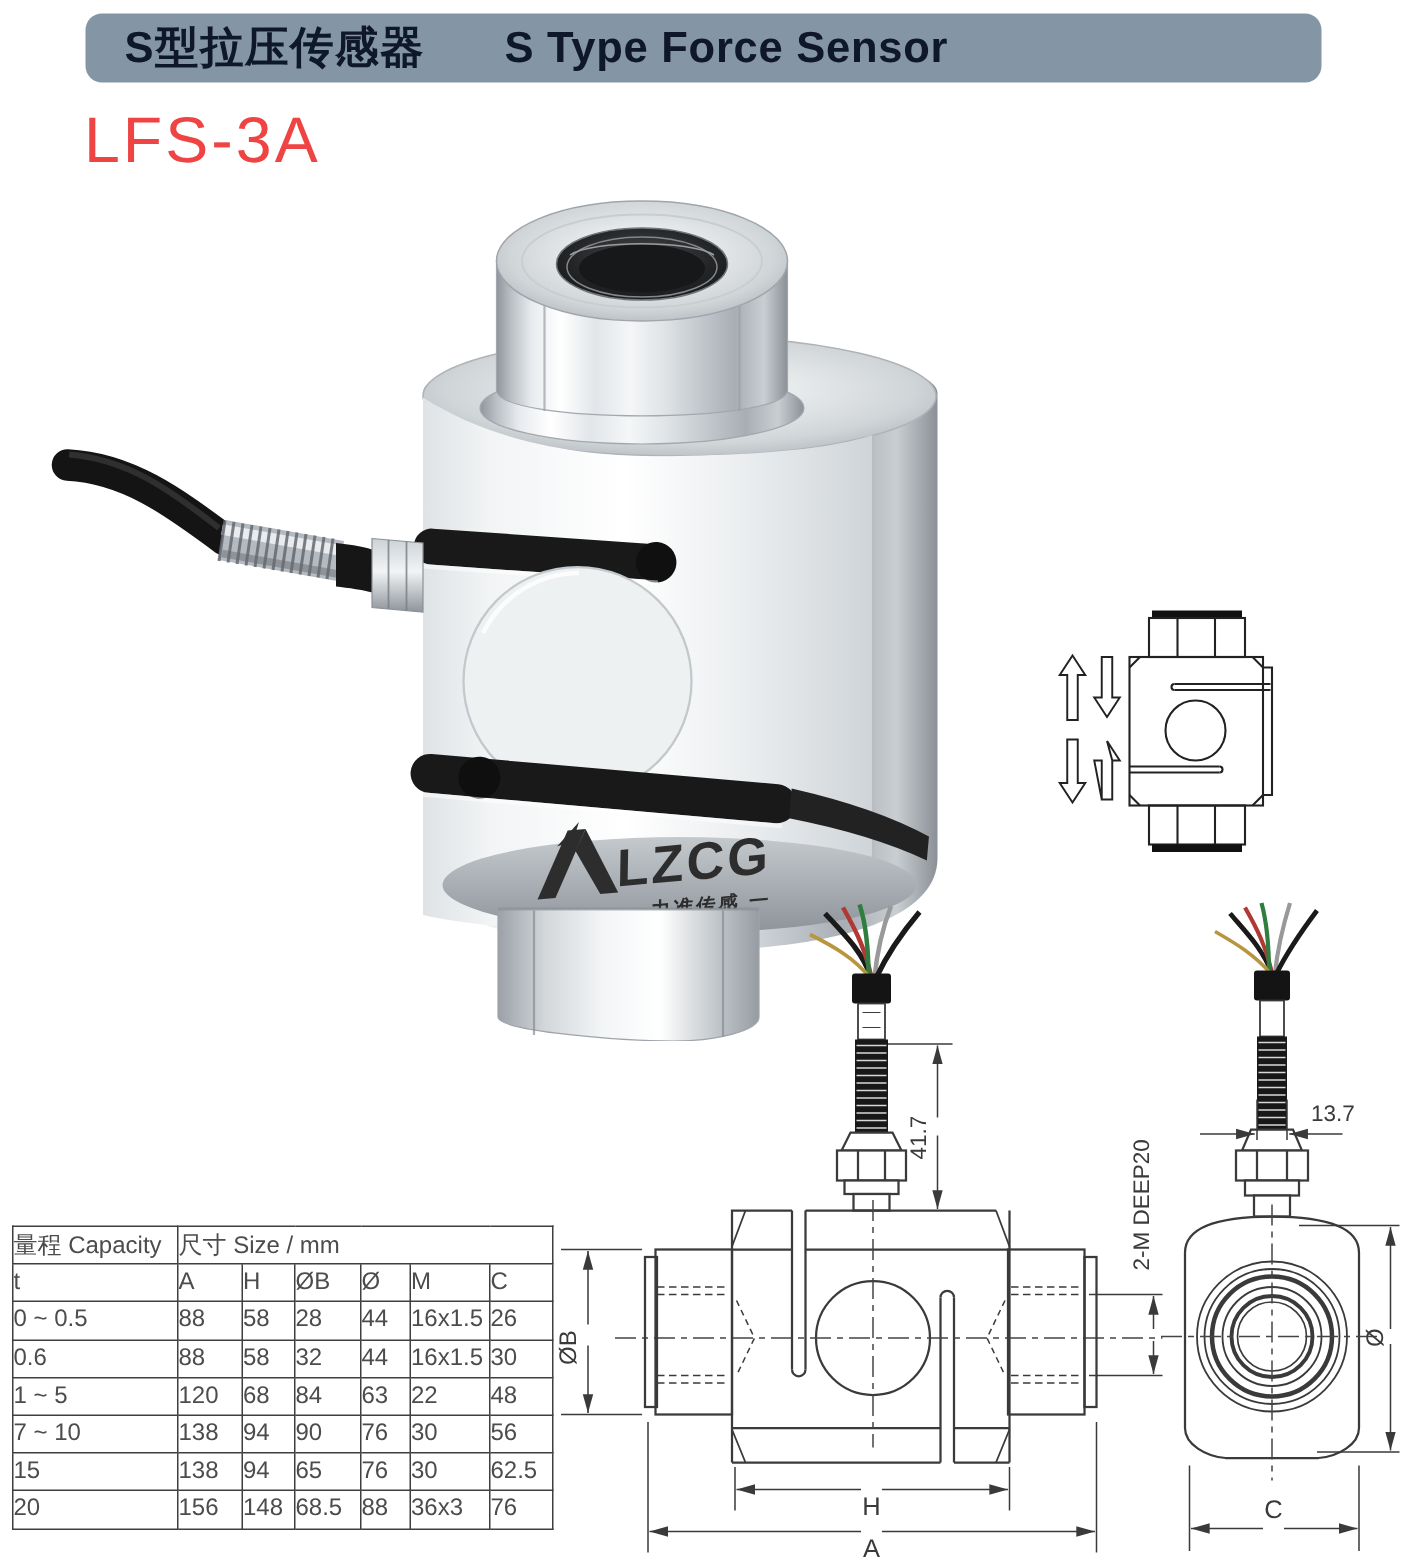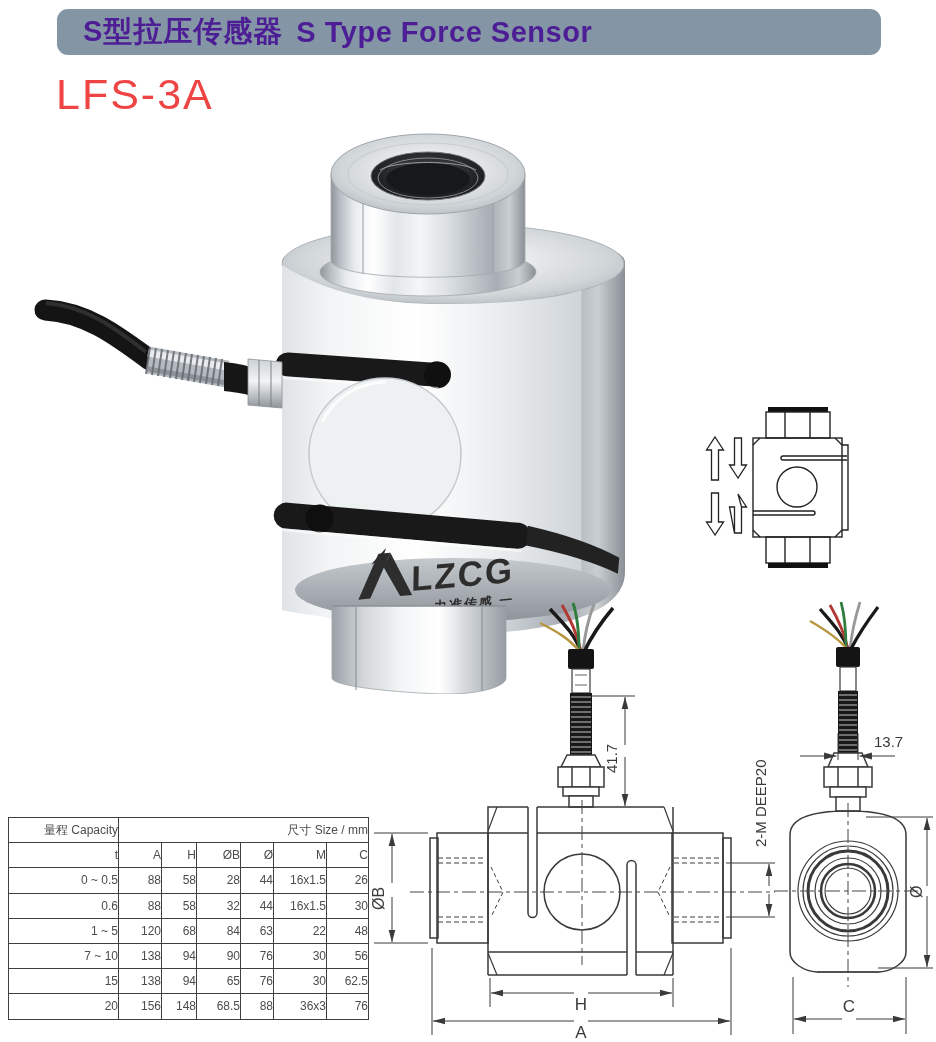--- a/index.html
+++ b/index.html
@@ -10,28 +10,28 @@
   #header-bar{left:57px;top:9px;width:824px;height:46px;border-radius:11px;
     display:flex;align-items:center;padding-left:26px;box-sizing:border-box;}
   #header-bar .zh{font-size:29px;font-weight:bold;letter-spacing:1px;}
   #header-bar .en{font-size:29px;font-weight:bold;margin-left:13px;letter-spacing:0.5px;}
   
   #model-title{left:56px;top:70px;font-size:43px;letter-spacing:2px;color:#ef4444;}
   
   #spec-table-wrap{left:8px;top:817px;width:360px;}
   table.spec{border-collapse:collapse;table-layout:fixed;width:360px;}
   table.spec td,table.spec th{border:1.5px solid #3f3f3f;font-weight:400;
-    font-size:12px;color:#4c4c4c;text-align:right;padding:0;height:24.2px;
+    font-size:16px;color:#4c4c4c;text-align:left;padding:0;height:24.2px;
     overflow:hidden;white-space:nowrap;}
   svg text{font-family:"Liberation Sans","DejaVu Sans",sans-serif;}
 </style>
 </head>
 <body>
 
-<div id="header-bar" class="abs" style="background:#8496a6;color:#4c1d95;">
+<div id="header-bar" class="abs" style="background:#8496a6;color:#0f172a;gap:40px;">
   <span class="zh">S型拉压传感器</span>
   <span class="en">S Type Force Sensor</span>
 </div>
 
 <div id="model-title" class="abs">LFS-3A</div>
 
 <svg class="abs" style="left:30px;top:112px;" width="650" height="582" viewBox="0 0 650 582">
   <defs>
     <linearGradient id="gBody" x1="0" y1="0" x2="1" y2="0">
       <stop offset="0" stop-color="#8f959b"></stop>

